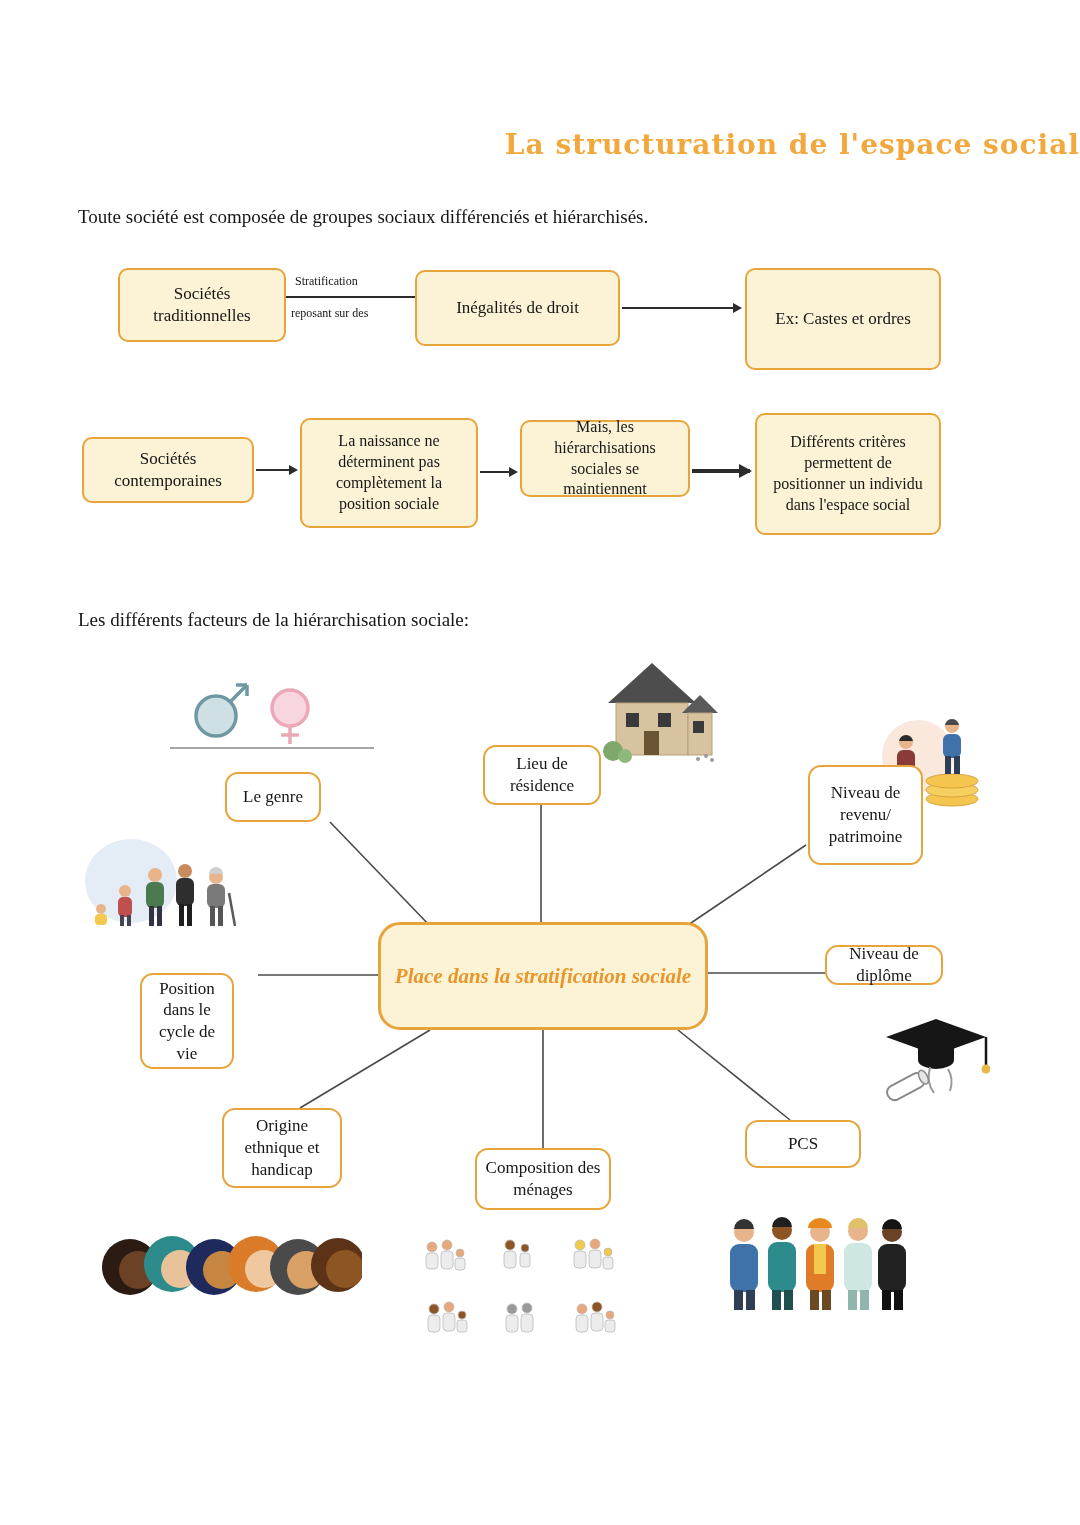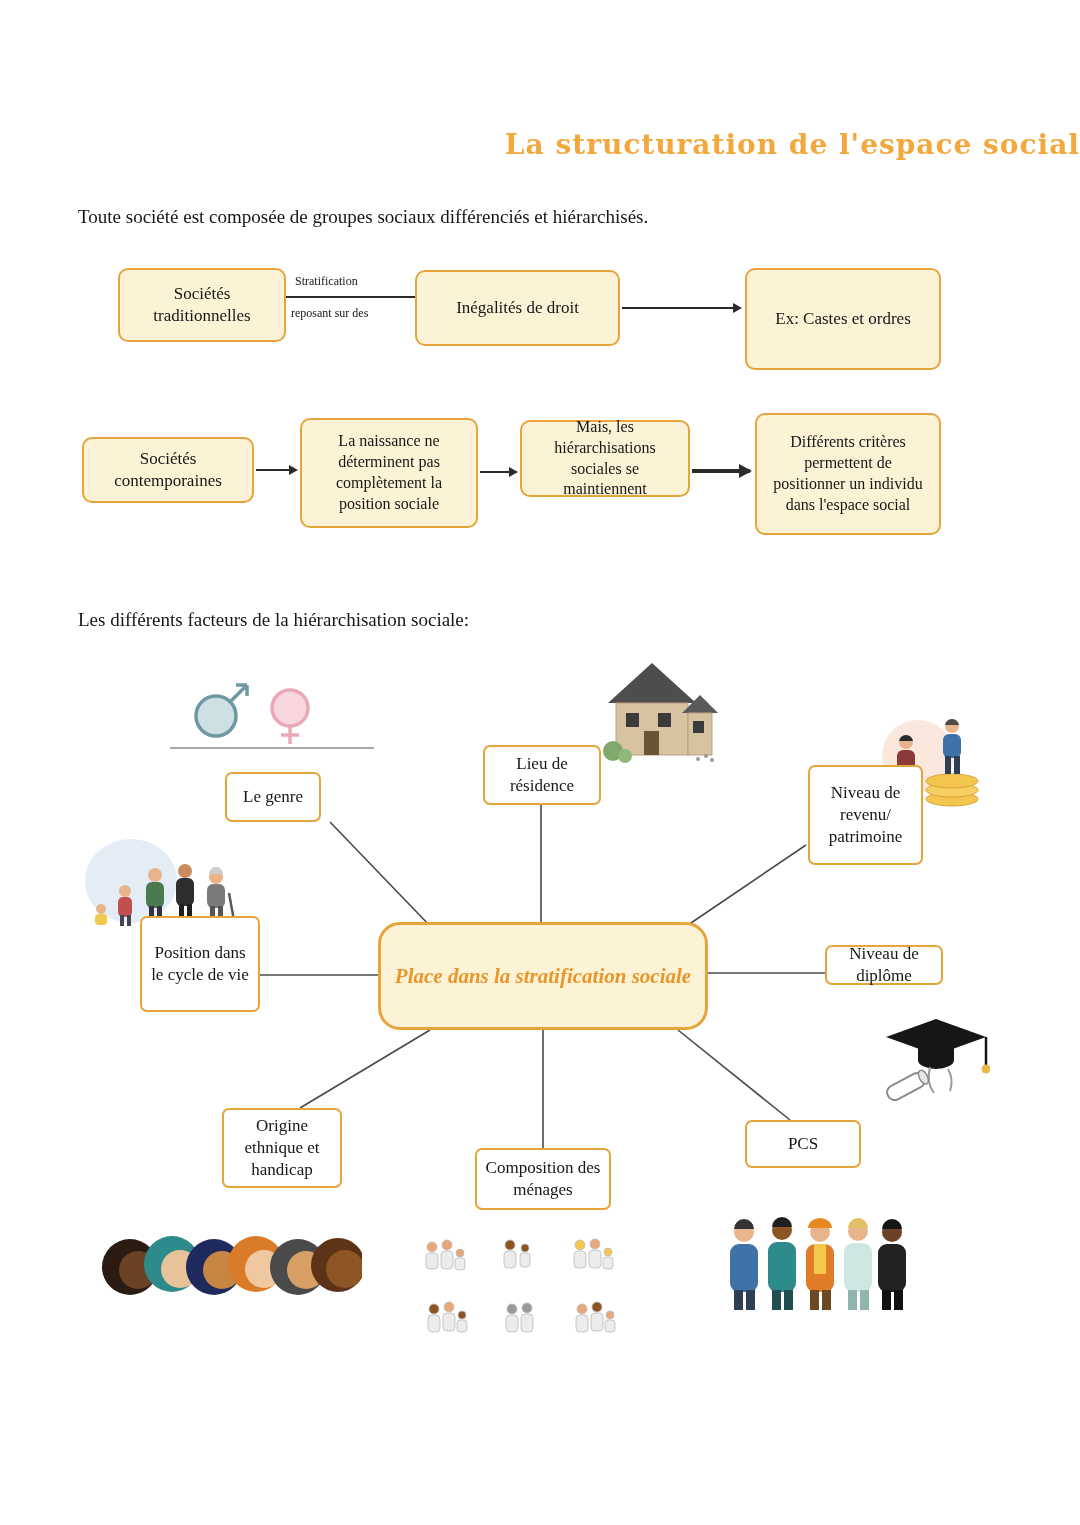--- a/index.html
+++ b/index.html
@@ -6,21 +6,21 @@
   .page{position:relative;width:1080px;height:1525px;background:#ffffff;overflow:hidden;
         font-family:"Liberation Serif", serif;color:#161616;}
   .title{position:absolute;top:128px;left:0;width:100%;text-align:right;
          font-family:"DejaVu Serif", serif;font-weight:600;
          font-size:28px;letter-spacing:1px;color:#F2A83C;}
   .para{position:absolute;font-size:19px;line-height:1.3;}
   .fbox{position:absolute;background:#FCF3D6;border:2px solid #E7A43B;border-radius:10px;
         display:flex;align-items:center;justify-content:center;text-align:center;
         font-size:17px;line-height:1.32;padding:4px 10px;box-sizing:border-box;z-index:2;}
   .fbox.small-text{font-size:16px;line-height:1.3;}
-  .node{position:absolute;background:#ffffff;border:2px solid #E7A43B;border-radius:7px;
+  .node{position:absolute;background:#ffffff;border:2px solid #E7A43B;border-radius:13px;
         display:flex;align-items:center;justify-content:center;text-align:center;
         font-size:17px;line-height:1.28;padding:4px 8px;box-sizing:border-box;z-index:2;}
   .center-box{position:absolute;background:#FCF3D6;border:3px solid #E7A43B;border-radius:22px;
         display:flex;align-items:center;justify-content:center;text-align:center;
         font-size:21px;font-weight:bold;font-style:italic;color:#E8952A;
         line-height:1.35;padding:6px 12px;box-sizing:border-box;z-index:2;}
   .arrow{position:absolute;background:#2b2b2b;height:2px;z-index:1;}
   .arrow::after{content:"";position:absolute;right:-2px;top:50%;transform:translateY(-50%);
         border-left:9px solid #2b2b2b;border-top:5px solid transparent;border-bottom:5px solid transparent;}
   .arrow.thick{height:4px;}
@@ -78,21 +78,21 @@
       <line x1="543" y1="1148" x2="543" y2="1030"></line>
       <line x1="790" y1="1120" x2="678" y2="1030"></line>
     </g>
   </svg>
 
   <div class="center-box" style="left:378px;top:922px;width:330px;height:108px;">Place dans la stratification sociale</div>
 
   <div class="node" style="left:225px;top:772px;width:96px;height:50px;">Le genre</div>
   <div class="node" style="left:483px;top:745px;width:118px;height:60px;">Lieu de résidence</div>
   <div class="node" style="left:760px;top:765px;width:115px;height:100px;margin-left:48px;">Niveau de revenu/ patrimoine</div>
-  <div class="node" style="left:140px;top:916px;width:120px;height:96px;">Position dans le cycle de vie</div>
+  <div class="node" style="left:140px;top:973px;width:94px;height:96px;">Position dans le cycle de vie</div>
   <div class="node" style="left:825px;top:945px;width:118px;height:40px;text-align:center;">Niveau de diplôme</div>
   <div class="node" style="left:222px;top:1108px;width:120px;height:80px;">Origine ethnique et handicap</div>
   <div class="node" style="left:475px;top:1148px;width:136px;height:62px;">Composition des ménages</div>
   <div class="node" style="left:745px;top:1120px;width:116px;height:48px;">PCS</div>
 
   <svg class="illu" style="left:168px;top:672px;" width="210" height="80" viewBox="0 0 210 80">
     <circle cx="48" cy="44" r="20" fill="#CFE0E4" stroke="#6F98A3" stroke-width="3.5"></circle>
     <line x1="62" y1="30" x2="79" y2="13" stroke="#6F98A3" stroke-width="3.5"></line>
     <line x1="79" y1="13" x2="68" y2="13" stroke="#6F98A3" stroke-width="3.5"></line>
     <line x1="79" y1="13" x2="79" y2="24" stroke="#6F98A3" stroke-width="3.5"></line>

